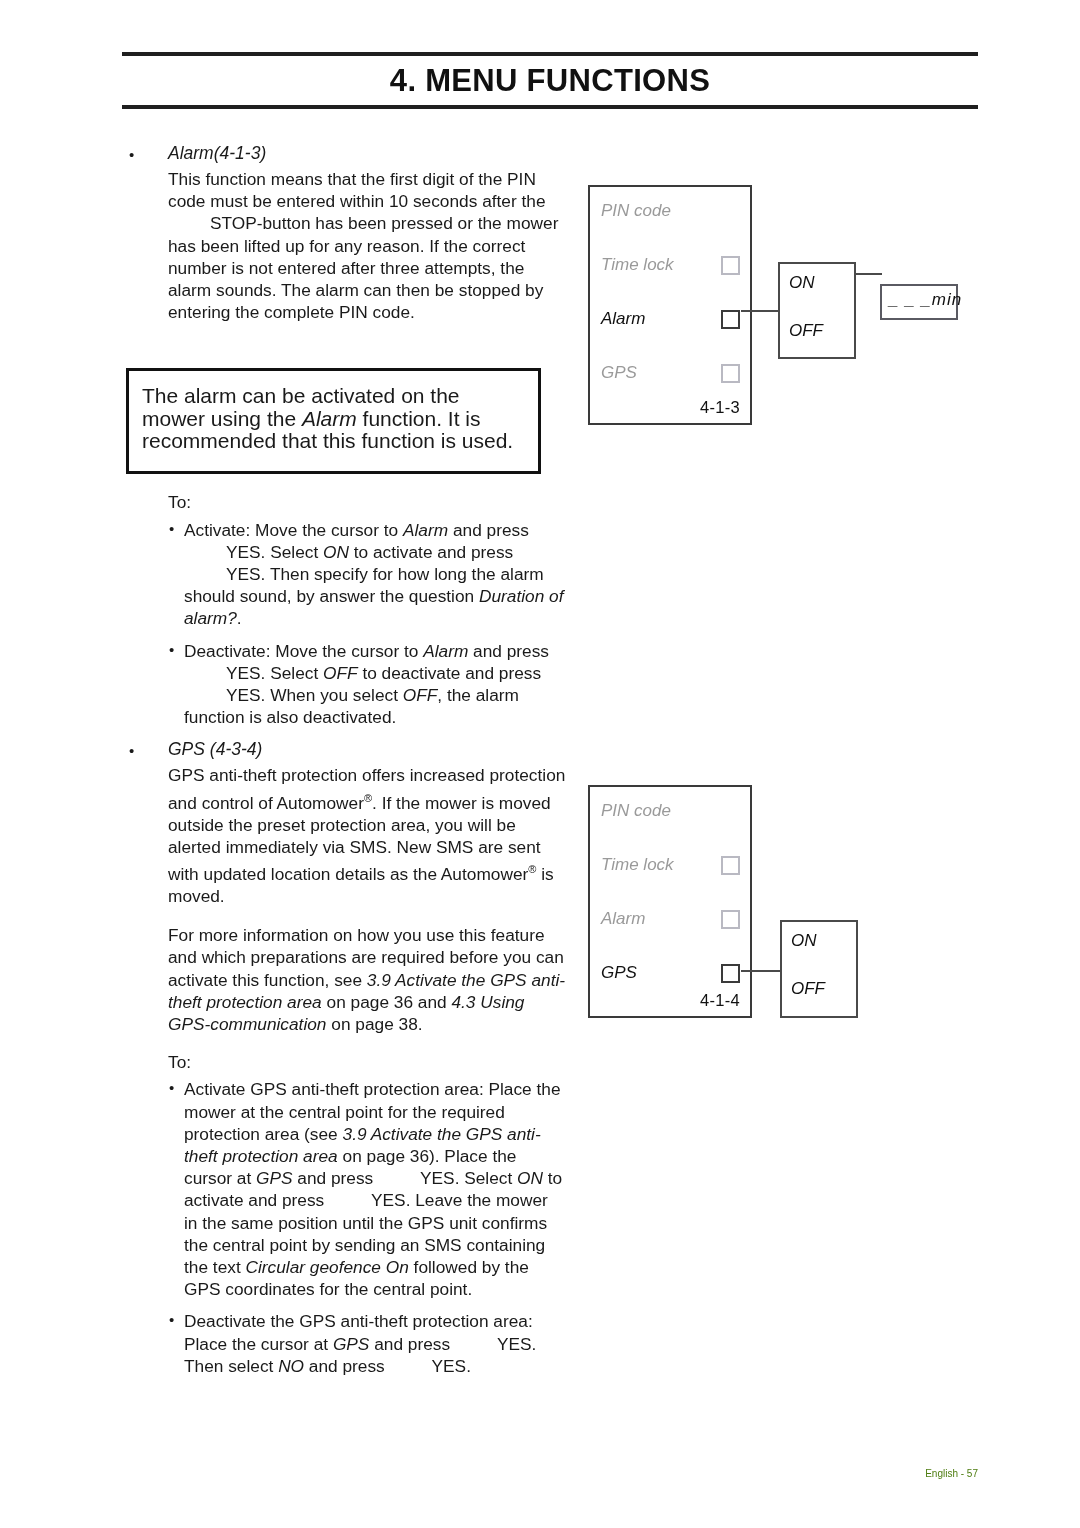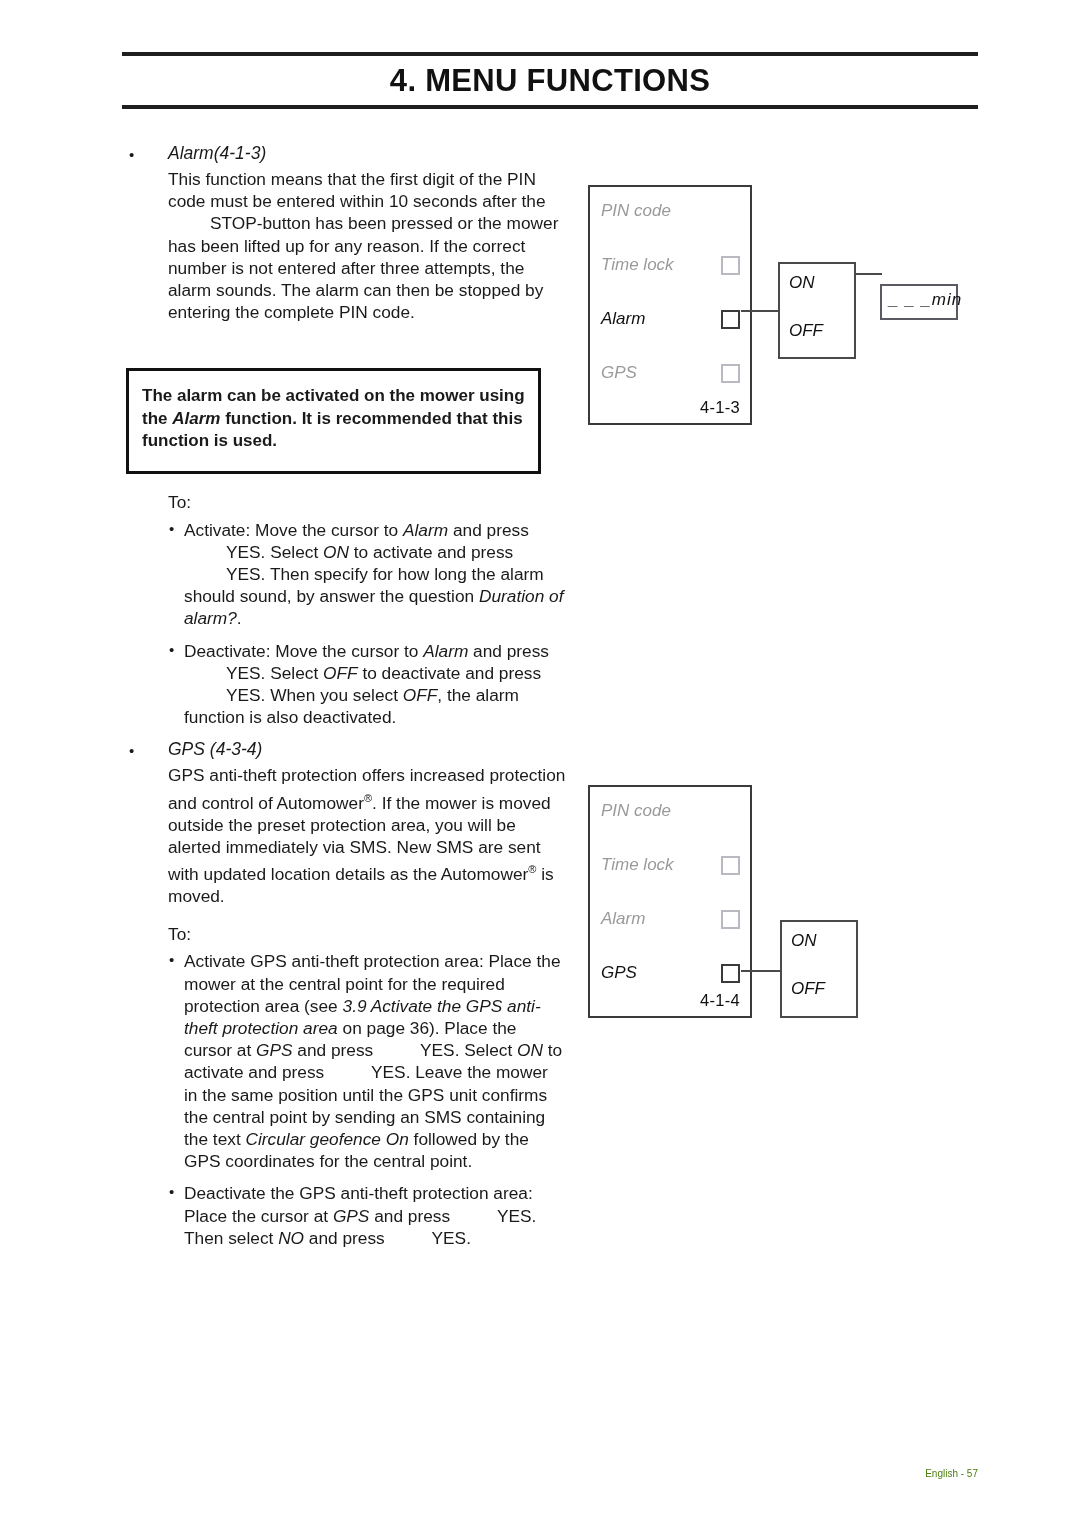--- a/index.html
+++ b/index.html
@@ -118,22 +118,22 @@
     background: #fff;
     padding: 14px 13px 18px 13px;
   }
   #important-title {
     font-size: 17px;
     font-weight: bold;
     margin-bottom: 16px;
     letter-spacing: 0.2px;
   }
   #important-body {
-    font-size: 17px;
-    font-weight: bold;
+    font-size: 21px;
+    font-weight: normal;
     line-height: 22.5px;
   }
 
   
   .diagram { position: absolute; }
 
   .menu-box {
     position: absolute;
     box-sizing: border-box;
     border: 2px solid #3a3a3a;
@@ -247,20 +247,21 @@
       <li><span class="li-dot">•</span><span>Activate: Move the cursor to <i>Alarm</i> and press <b>YES</b>. Select <i>ON</i> to activate and press <b>YES</b>. Then specify for how long the alarm should sound, by answer the question <i>Duration of alarm?</i>.</span></li>
       <li><span class="li-dot">•</span><span>Deactivate: Move the cursor to <i>Alarm</i> and press <b>YES</b>. Select <i>OFF</i> to deactivate and press <b>YES</b>. When you select <i>OFF</i>, the alarm function is also deactivated.</span></li>
     </ul>
 
   <div class="sec-bullet" style="margin-top:2px">
     <span class="dot">•</span>
     <span>GPS (4-3-4)</span>
   </div>
 
   <div class="body-par">GPS anti-theft protection offers increased protection and control of Automower<span class="reg">®</span>. If the mower is moved outside the preset protection area, you will be alerted immediately via SMS. New SMS are sent with updated location details as the Automower<span class="reg">®</span> is moved.</div>
+  <div class="body-par">For more information on how you use this feature and which preparations are required before you can activate this function, see <i>3.9 Activate the GPS anti-theft protection area</i> on page 36 and <i>4.3 Using GPS-communication</i> on page 38.</div>
 
   <div class="to-label">To:</div>
 
   <ul class="inner-list">
       <li><span class="li-dot">•</span><span>Activate GPS anti-theft protection area: Place the mower at the central point for the required protection area (see <i>3.9 Activate the GPS anti-theft protection area</i> on page 36). Place the cursor at <i>GPS</i> and press <b>YES</b>. Select <i>ON</i> to activate and press <b>YES</b>. Leave the mower in the same position until the GPS unit confirms the central point by sending an SMS containing the text <i>Circular geofence On</i> followed by the GPS coordinates for the central point.</span></li>
       <li><span class="li-dot">•</span><span>Deactivate the GPS anti-theft protection area: Place the cursor at <i>GPS</i> and press <b>YES</b>. Then select <i>NO</i> and press <b>YES</b>.</span></li>
     </ul>
 </div>
 
 <div id="important-box">

